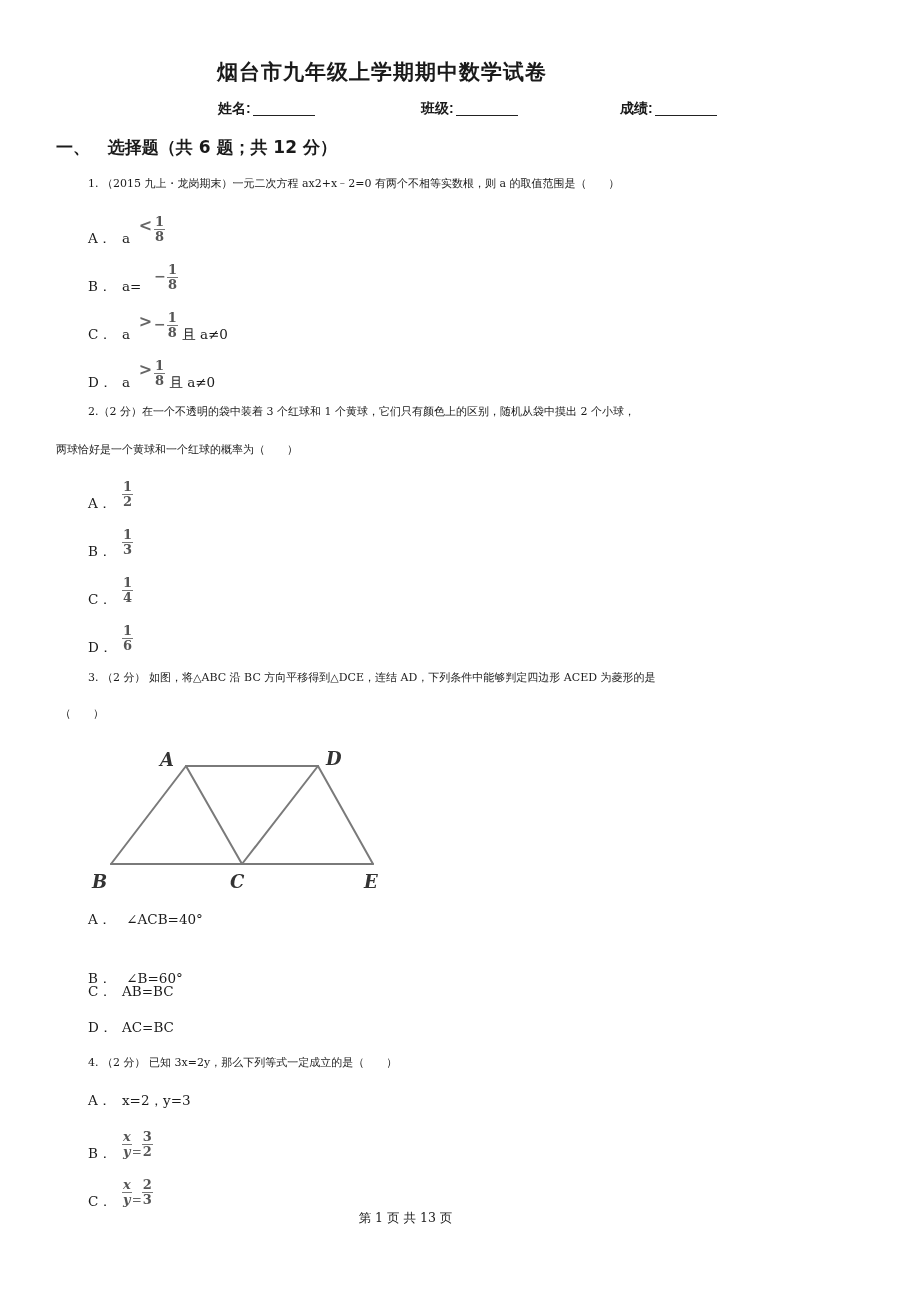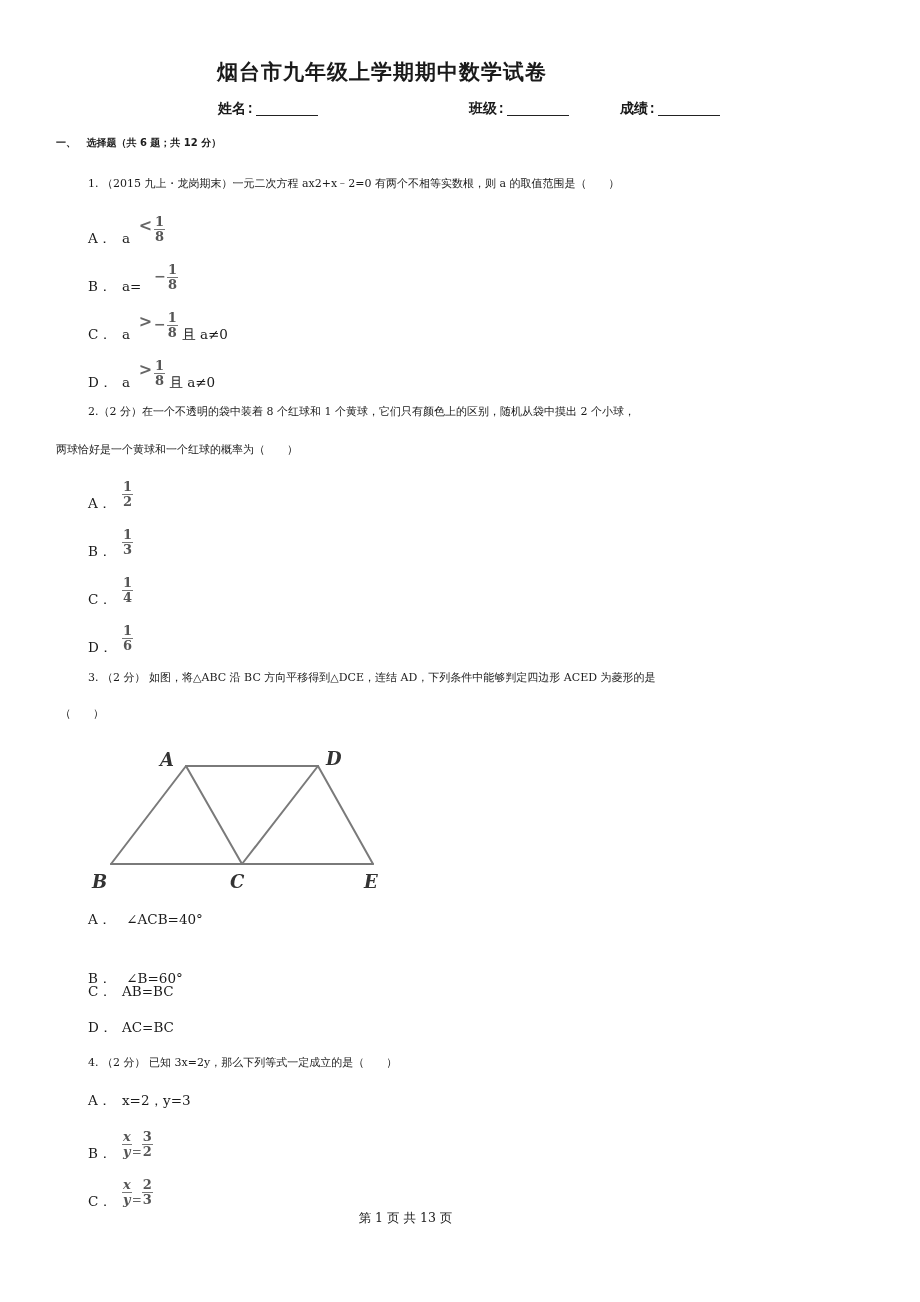--- a/index.html
+++ b/index.html
@@ -8,27 +8,27 @@
     font-family: "DejaVu Serif", "Liberation Serif", serif;
     color: #1a1a1a;
   }
   .abs { position: absolute; white-space: nowrap; }
   .title {
     left: 0; width: 764px; top: 58px; text-align: center;
     font-family: "DejaVu Sans", "Liberation Sans", sans-serif;
     font-size: 21px; font-weight: bold; letter-spacing: 1px;
   }
   .info {
-    top: 100px; font-family: Liberation Mono, monospace;
+    top: 100px; font-family: Liberation Sans, sans-serif;
     font-size: 14px; font-weight: bold;
   }
   .info .blank { display: inline-block; width: 62px; border-bottom: 1px solid #222; height: 14px; vertical-align: -3px; margin-left: 2px; }
   .section {
     left: 56px; top: 136px; font-family: "DejaVu Sans", "Liberation Sans", sans-serif;
-    font-size: 10px; font-weight: bold;
+    font-size: 17px; font-weight: bold;
   }
   .q { font-size: 11px; }
   .opt { font-size: 13.5px; }
   .opt .lbl { display: inline-block; width: 34px; }
   .frac {
     display: inline-flex; flex-direction: column; align-items: center;
     vertical-align: middle; font-size: 13px; line-height: 12px; color: #555;
     font-weight: bold; position: relative; top: -10px;
   }
   .frac .num { border-bottom: 1.5px solid #777; padding: 0 1px 1px; }
@@ -41,21 +41,21 @@
   .footer { left: 0; width: 811px; top: 1210px; text-align: center; font-size: 12.5px; }
 </style>
 </head>
 <body>
 
 <div class="abs title">烟台市九年级上学期期中数学试卷</div>
 
 <div class="abs info" style="left:218px;">
   <span>姓名:</span><span class="blank"></span>
 </div>
-<div class="abs info" style="left:421px;margin-left:48px;">
+<div class="abs info" style="left:421px;">
   <span>班级:</span><span class="blank"></span>
 </div>
 <div class="abs info" style="left:620px;">
   <span>成绩:</span><span class="blank"></span>
 </div>
 
 <div class="abs section">
   <span>一、</span>&nbsp;&nbsp;&nbsp;<span>选择题（共 6 题；共 12 分）</span>
 </div>
 
@@ -82,21 +82,21 @@
     </span>&nbsp;<span>且 a≠0</span>
 </div>
 <div class="abs opt" style="left:88px; top:370px;">
   <span class="lbl">D．</span><span>a</span>&nbsp;&nbsp;<span class="rel">&gt;</span><span class="frac">
       <span class="num">1</span>
       <span class="den">8</span>
     </span>&nbsp;<span>且 a≠0</span>
 </div>
 
 <div class="abs q" style="left:88px; top:404px;">
-  <span>2.</span><span>（2 分）</span><span>在一个不透明的袋中装着 8 个红球和 1 个黄球，它们只有颜色上的区别，随机从袋中摸出 2 个小球，</span>
+  <span>2.</span><span>（2 分）</span><span>在一个不透明的袋中装着 3 个红球和 1 个黄球，它们只有颜色上的区别，随机从袋中摸出 2 个小球，</span>
 </div>
 <div class="abs q" style="left:56px; top:442px;">两球恰好是一个黄球和一个红球的概率为（　　）</div>
 
 <div class="abs opt" style="left:88px; top:491px;">
   <span class="lbl">A．</span><span class="frac">
       <span class="num">1</span>
       <span class="den">2</span>
     </span>
 </div>
 <div class="abs opt" style="left:88px; top:539px;">

